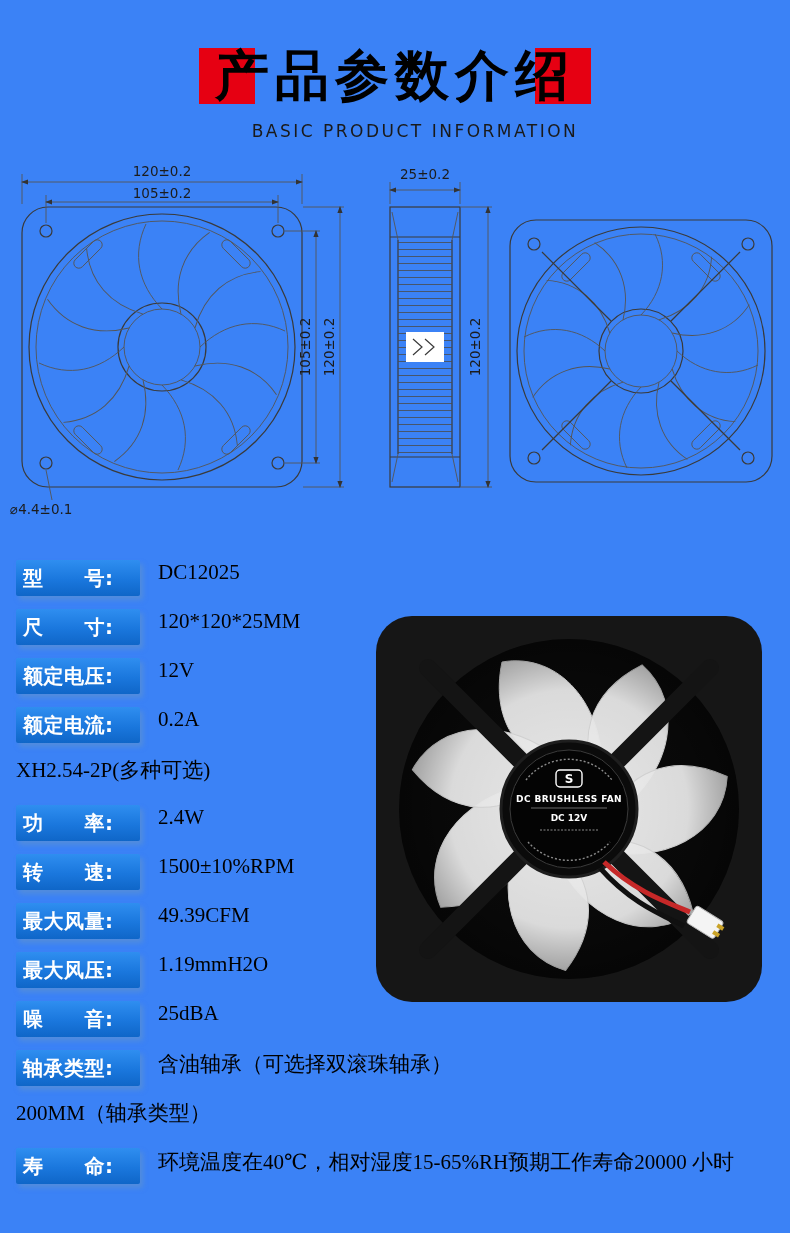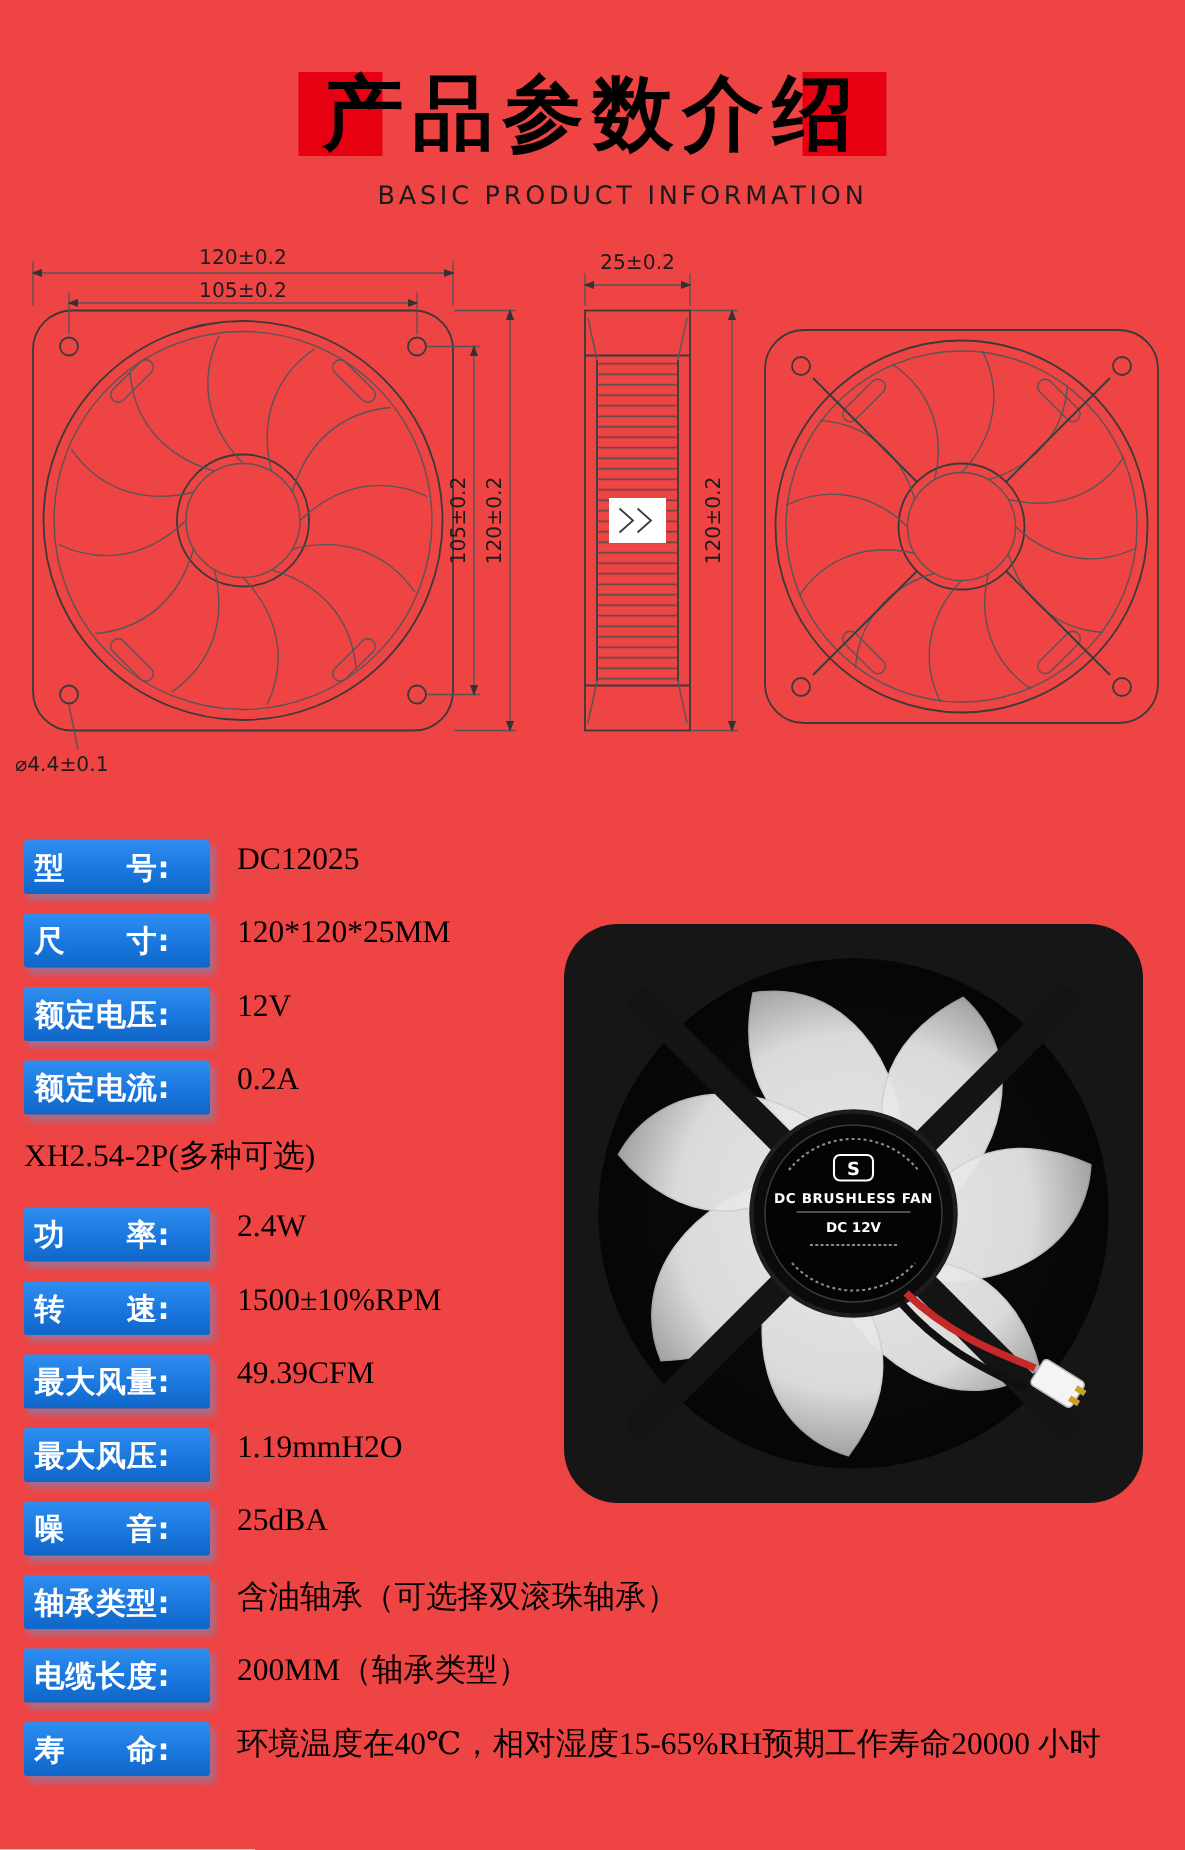--- a/index.html
+++ b/index.html
@@ -1,19 +1,19 @@
 <!DOCTYPE html>
 <html><head>
 <meta charset="utf-8">
 <style>
   * { margin:0; padding:0; box-sizing:border-box; }
   html,body { background:#ffffff; }
   .page {
     position:relative; width:790px; height:1233px; margin:0 auto;
-    background:#ef4444; overflow:hidden;
+    background:#3b82f6; overflow:hidden;
     font-family:"DejaVu Sans","Liberation Sans",sans-serif;
   }
   
   .header { position:absolute; top:40px; left:0; width:100%; text-align:center; }
   .title-wrap { position:relative; display:inline-block; padding:0 10px; }
   .title-accent {
     position:absolute; top:8px; width:56px; height:56px; background:#e60012; z-index:0;
   }
   .title-accent.left  { left:-6px; }
   .title-accent.right { right:-6px; }
@@ -228,21 +228,20 @@
     </div>
     <div class="spec-row">
       <div class="spec-label">噪　　音:</div>
       <div class="spec-value">25dBA</div>
     </div>
     <div class="spec-row">
       <div class="spec-label">轴承类型:</div>
       <div class="spec-value">含油轴承（可选择双滚珠轴承）</div>
     </div>
     <div class="spec-row">
-      <div class="spec-label">电缆长度:</div>
       <div class="spec-value">200MM（轴承类型）</div>
     </div>
     <div class="spec-row">
       <div class="spec-label">寿　　命:</div>
       <div class="spec-value">环境温度在40℃，相对湿度15-65%RH预期工作寿命20000 小时</div>
     </div>
   </div>
 
   <div class="product-photo">
     <svg width="412" height="394" viewBox="0 0 412 394">

